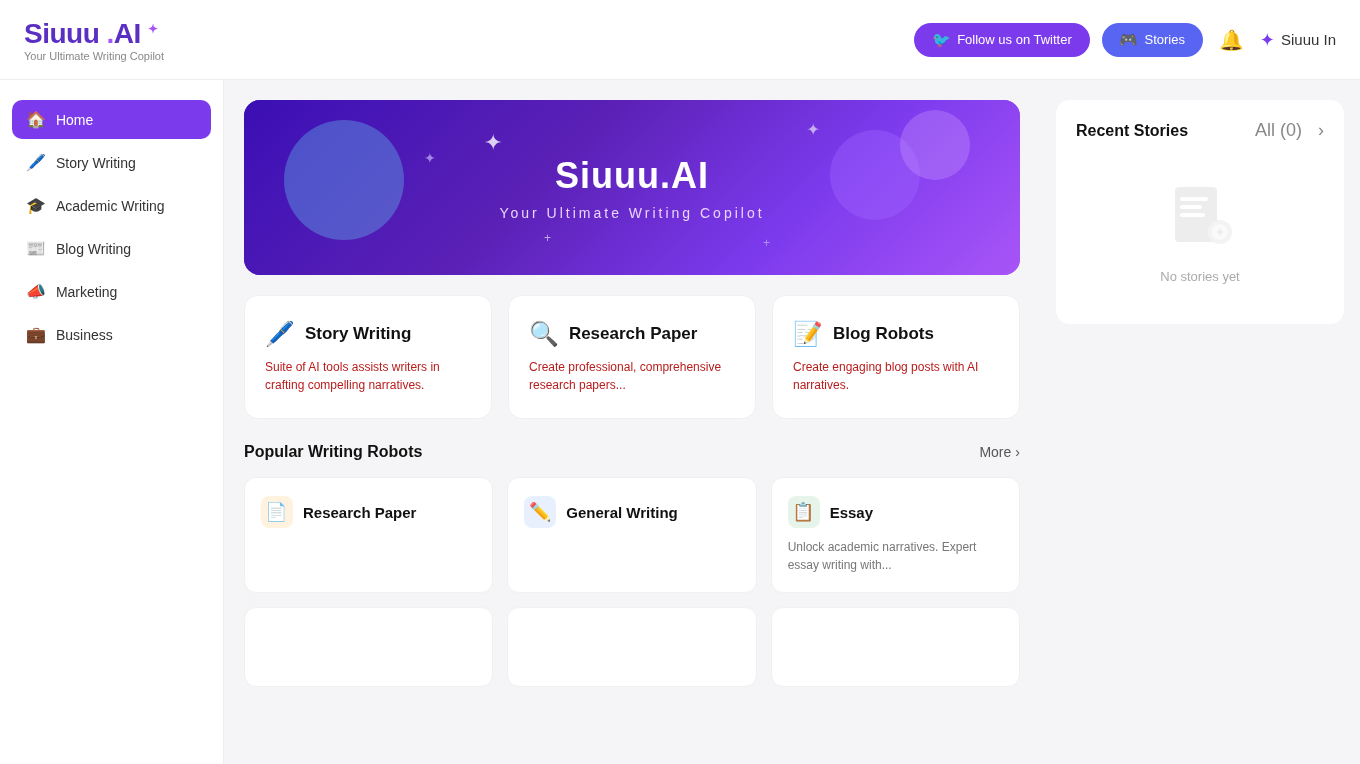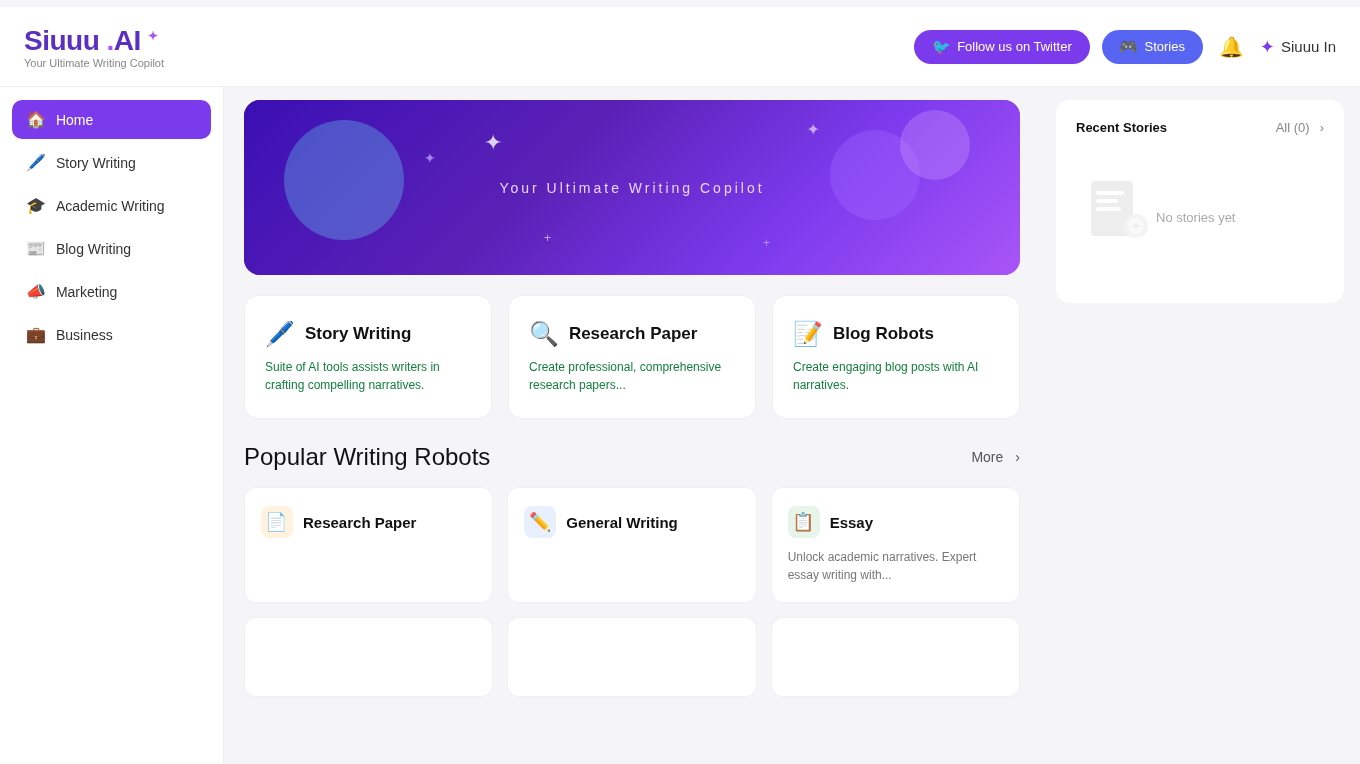--- a/index.html
+++ b/index.html
@@ -3,21 +3,21 @@
   <meta charset="utf-8">
   <style>
     * { margin: 0; padding: 0; box-sizing: border-box; }
     body { font-family: -apple-system, BlinkMacSystemFont, 'Segoe UI', sans-serif; background: #f5f5f7; width: 1360px; min-height: 764px; overflow-x: hidden; }
 
     
     .header {
       position: fixed; top: 0; left: 0; right: 0; height: 80px;
       background: #fff; display: flex; align-items: center;
       justify-content: space-between; padding: 0 24px;
-      z-index: 100; border-bottom: 1px solid #eee; margin-top: 7px;
+      z-index: 100; border-bottom: 1px solid #eee;
     }
     .logo-area { display: flex; flex-direction: column; }
     .logo-title { font-size: 28px; font-weight: 700; color: #5a2fc2; letter-spacing: -0.5px; }
     .logo-title span { color: #5a2fc2; }
     .logo-subtitle { font-size: 11px; color: #888; }
     .header-actions { display: flex; align-items: center; gap: 12px; }
     .btn-twitter {
       background: #7c3aed; color: #fff; border: none; border-radius: 20px;
       padding: 8px 18px; font-size: 13px; cursor: pointer; display: flex; align-items: center; gap: 6px;
     }
@@ -96,30 +96,30 @@
       display: flex; gap: 16px; margin-bottom: 24px;
     }
     .feature-card {
       flex: 1; background: #fff; border-radius: 14px; padding: 24px 20px;
       cursor: pointer; transition: box-shadow 0.2s;
       border: 1px solid #f0f0f0;
     }
     .card-icon-row { display: flex; align-items: center; gap: 10px; margin-bottom: 10px; }
     .card-icon { font-size: 24px; }
     .card-title { font-size: 17px; font-weight: 700; color: #111; }
-    .card-desc { font-size: 12px; color: #15803d; line-height: 1.5; }
+    .card-desc { font-size: 12px; color: #b91c1c; line-height: 1.5; }
 
     
     .section-header {
       display: flex; align-items: center; justify-content: space-between;
       margin-bottom: 16px;
     }
-    .section-title { font-size: 24px; font-weight: 400; color: #111; }
+    .section-title { font-size: 16px; font-weight: 700; color: #111; }
     .more-link {
-      display: flex; align-items: center; gap: 12px;
+      display: flex; align-items: center; gap: 4px;
       font-size: 14px; color: #555; cursor: pointer; background: none; border: none;
     }
     .more-chevron { font-size: 14px; }
 
     
     .robots-grid { display: grid; grid-template-columns: repeat(3, 1fr); gap: 14px; }
     .robot-card {
       background: #fff; border-radius: 12px; padding: 18px 16px;
       cursor: pointer; border: 1px solid #f0f0f0;
       transition: box-shadow 0.2s;
@@ -135,27 +135,27 @@
       background: #f5f5f7;
     }
     .panel-section {
       background: #fff; border-radius: 14px; padding: 20px;
       margin-bottom: 16px;
     }
     .panel-header {
       display: flex; align-items: center; justify-content: space-between;
       margin-bottom: 16px;
     }
-    .panel-title { font-size: 13px; font-weight: 700; color: #111; }
+    .panel-title { font-size: 16px; font-weight: 700; color: #111; }
     .panel-all-link {
-      font-size: 13px; color: #888; cursor: pointer; background: none; border: none;
-      display: flex; align-items: center; gap: 10px;
+      font-size: 18px; color: #888; cursor: pointer; background: none; border: none;
+      display: flex; align-items: center; gap: 16px;
     }
     .empty-state {
-      display: flex; flex-direction: row; align-items: center;
+      display: flex; flex-direction: column; align-items: center;
       padding: 20px 0;
     }
     .empty-text { font-size: 13px; color: #aaa; }
 
     
     .empty-graphic {
       width: 80px; height: 80px; position: relative; margin-bottom: 12px;
     }
     .empty-graphic svg { width: 80px; height: 80px; opacity: 0.35; }
   </style>
@@ -228,20 +228,21 @@
         <div class="banner-circle1"></div>
         <div class="banner-circle2"></div>
         <div class="banner-circle3"></div>
         <div class="banner-star1">✦</div>
         <div class="banner-star2">✦</div>
         <div class="banner-star3">+</div>
         <div class="banner-star4">✦</div>
         <div class="banner-star5">+</div>
       </div>
       <div class="banner-content">
+        <div class="banner-title">Siuuu.AI</div>
         <div class="banner-subtitle">Your Ultimate Writing Copilot</div>
       </div>
     </div>
 
     <div class="cards-row" id="feature-cards-row">
         <div class="feature-card">
       <div class="card-icon-row">
         <span class="card-icon">🖊️</span>
         <span class="card-title">Story Writing</span>
       </div>

